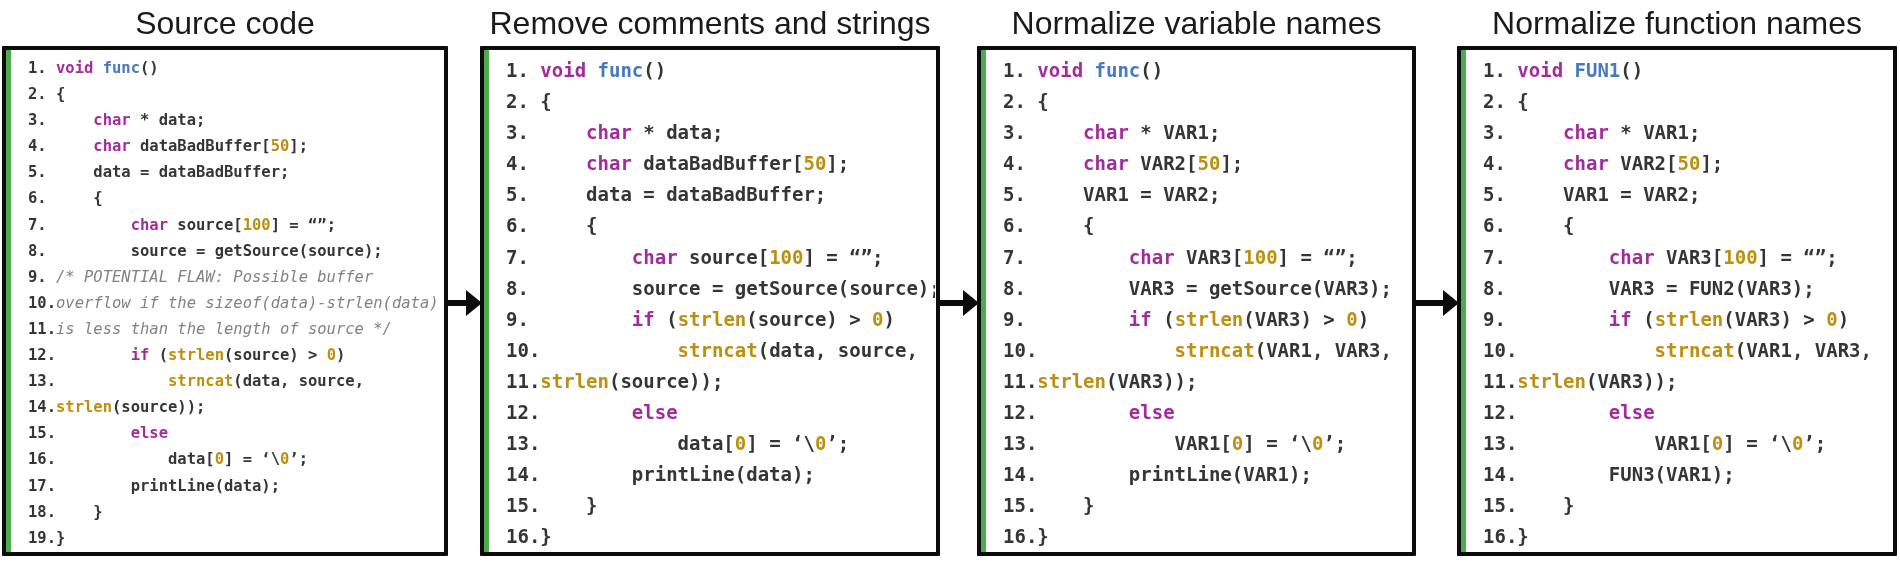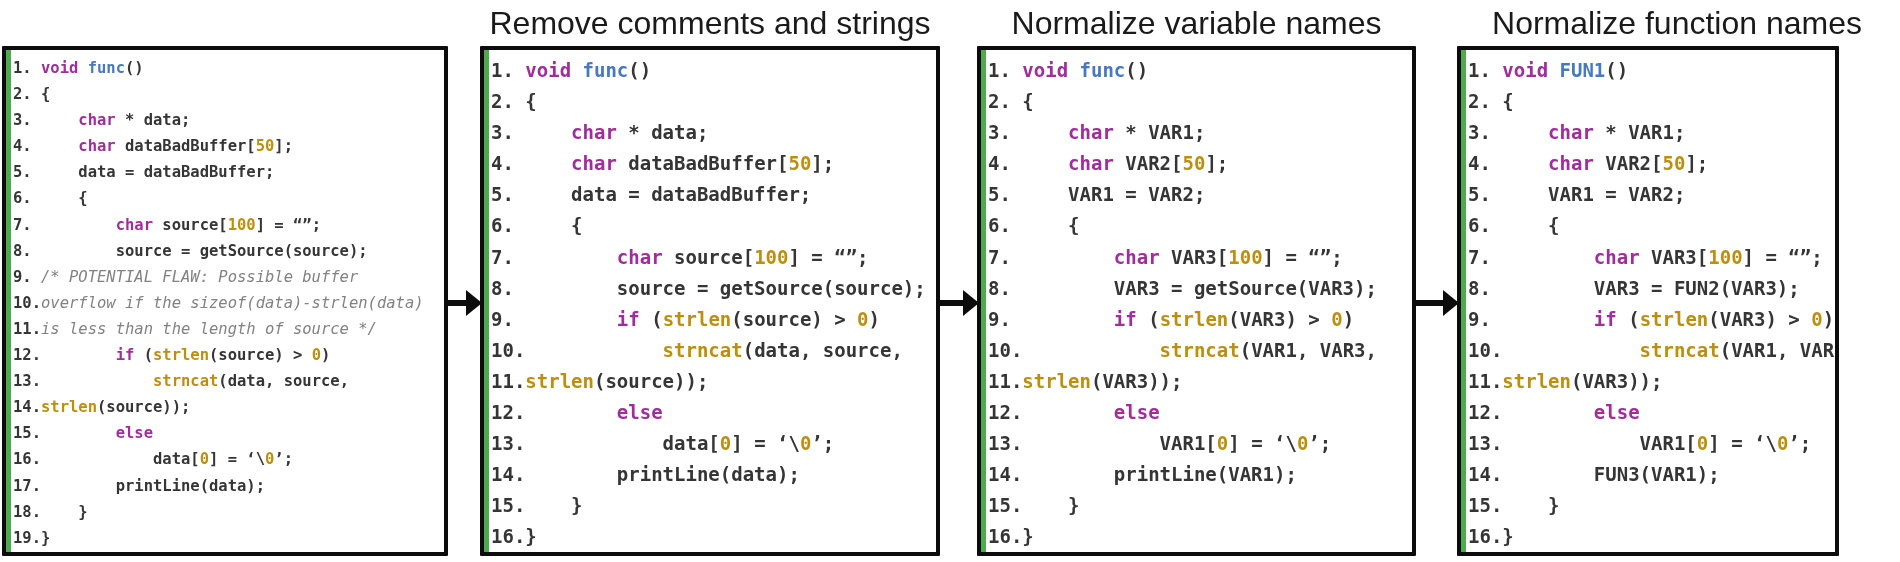--- a/index.html
+++ b/index.html
@@ -9,23 +9,23 @@
          font-size:32px;color:#1a1a1a;white-space:nowrap;}
   .t1{left:2px;width:446px;}
   .t2{left:470px;width:480px;}
   .t3{left:967px;width:459px;}
   .t4{left:1447px;width:460px;}
   .panel{position:absolute;top:46px;height:510px;background:#ffffff;
          border:4px solid #0c0c0c;box-sizing:border-box;border-radius:1px;}
   .p1{left:2px;width:446px;}
   .p2{left:480px;width:460px;}
   .p3{left:977px;width:439px;}
-  .p4{left:1457px;width:382px;}
+  .p4{left:1457px;width:440px;}
   .stripe{position:absolute;left:0;top:0;bottom:0;width:5px;background:var(--stripe,#4fa94d);}
-  .code{position:absolute;left:5px;top:3px;right:1px;bottom:1px;padding:2px 0 0 2px;
+  .code{position:absolute;left:5px;top:3px;right:1px;bottom:1px;padding:2px 0 0 17px;
         font-family:"DejaVu Sans Mono", monospace;font-weight:700;white-space:pre;overflow:hidden;}
   .p1 .code{font-size:15.5px;line-height:26.1px;}
   .p2 .code,.p3 .code,.p4 .code{font-size:19px;line-height:31.1px;}
   .tk-p{color:var(--plain,#353535);}
   .tk-k{color:var(--keyword,#a12d9d);}
   .tk-f{color:var(--func,#4679be);}
   .tk-n{color:var(--gold,#bd8f0f);}
   .tk-c{color:var(--comment,#828282);font-style:italic;font-weight:400;}
   .arrow{position:absolute;top:290px;height:26px;}
   .a1{left:446px;width:36px;}
@@ -34,20 +34,21 @@
   .arrow .shaft{position:absolute;left:0;right:12px;top:10px;height:6px;background:#0c0c0c;}
   .arrow .head{position:absolute;right:0;top:0;width:0;height:0;
                border-top:13px solid transparent;border-bottom:13px solid transparent;
                border-left:16px solid #0c0c0c;}
 </style>
 </head>
 <body>
 
 <div id="figure">
 
+  <div class="title t1">Source code</div>
   <div class="title t2">Remove comments and strings</div>
   <div class="title t3">Normalize variable names</div>
   <div class="title t4">Normalize function names</div>
 
   <div class="panel p1">
     <div class="stripe"></div>
     <div class="code"><div><span class="tk-p">1. </span><span class="tk-k">void</span><span class="tk-p"> </span><span class="tk-f">func</span><span class="tk-p">()</span></div><div><span class="tk-p">2. </span><span class="tk-p">{</span></div><div><span class="tk-p">3. </span><span class="tk-p">    </span><span class="tk-k">char</span><span class="tk-p"> * data;</span></div><div><span class="tk-p">4. </span><span class="tk-p">    </span><span class="tk-k">char</span><span class="tk-p"> dataBadBuffer[</span><span class="tk-n">50</span><span class="tk-p">];</span></div><div><span class="tk-p">5. </span><span class="tk-p">    </span><span class="tk-p">data = dataBadBuffer;</span></div><div><span class="tk-p">6. </span><span class="tk-p">    </span><span class="tk-p">{</span></div><div><span class="tk-p">7. </span><span class="tk-p">        </span><span class="tk-k">char</span><span class="tk-p"> source[</span><span class="tk-n">100</span><span class="tk-p">] = “”;</span></div><div><span class="tk-p">8. </span><span class="tk-p">        </span><span class="tk-p">source = getSource(source);</span></div><div><span class="tk-p">9. </span><span class="tk-c">/* POTENTIAL FLAW: Possible buffer</span></div><div><span class="tk-p">10.</span><span class="tk-c">overflow if the sizeof(data)-strlen(data)</span></div><div><span class="tk-p">11.</span><span class="tk-c">is less than the length of source */</span></div><div><span class="tk-p">12.</span><span class="tk-p">        </span><span class="tk-k">if</span><span class="tk-p"> (</span><span class="tk-n">strlen</span><span class="tk-p">(source) &gt; </span><span class="tk-n">0</span><span class="tk-p">)</span></div><div><span class="tk-p">13.</span><span class="tk-p">            </span><span class="tk-n">strncat</span><span class="tk-p">(data, source,</span></div><div><span class="tk-p">14.</span><span class="tk-n">strlen</span><span class="tk-p">(source));</span></div><div><span class="tk-p">15.</span><span class="tk-p">        </span><span class="tk-k">else</span></div><div><span class="tk-p">16.</span><span class="tk-p">            </span><span class="tk-p">data[</span><span class="tk-n">0</span><span class="tk-p">] = ‘\</span><span class="tk-n">0</span><span class="tk-p">’;</span></div><div><span class="tk-p">17.</span><span class="tk-p">        </span><span class="tk-p">printLine(data);</span></div><div><span class="tk-p">18.</span><span class="tk-p">    </span><span class="tk-p">}</span></div><div><span class="tk-p">19.</span><span class="tk-p">}</span></div></div>
   </div>
 
   <div class="arrow a1">

